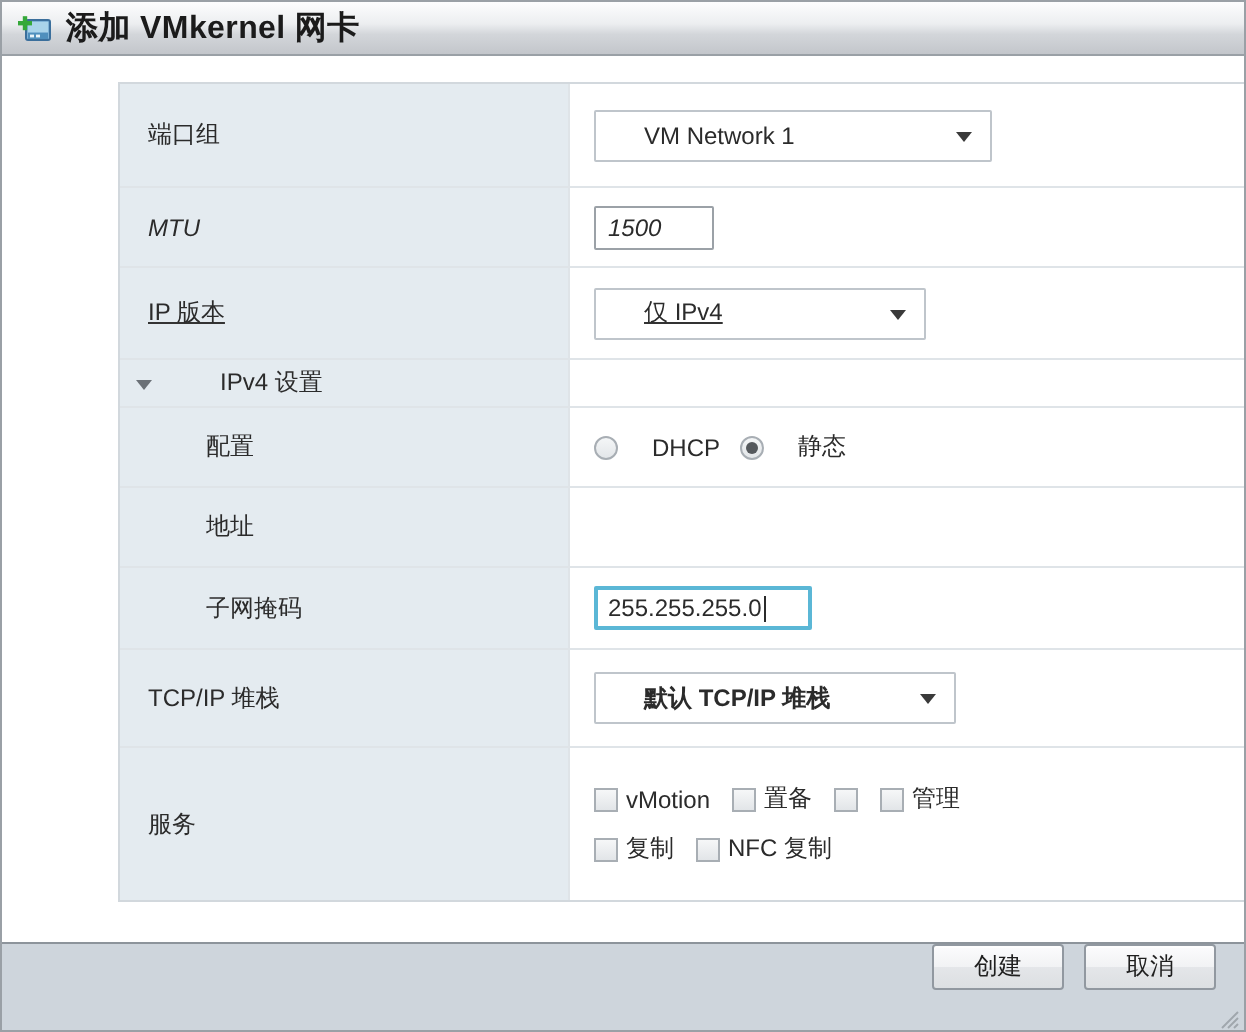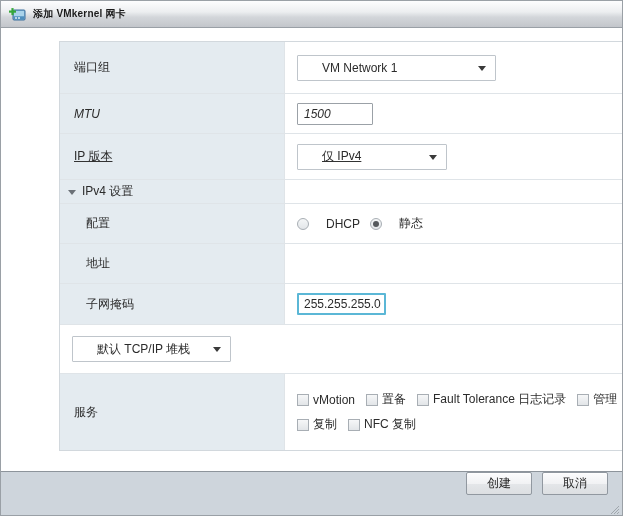--- a/index.html
+++ b/index.html
@@ -39,21 +39,21 @@
     box-sizing: border-box;
   }
   .title-icon {
     position: relative;
     width: 17px;
     height: 15px;
     margin-right: 7px;
     flex: 0 0 auto;
   }
   .title-text {
-    font-size: 10px;
+    font-size: 16px;
     font-weight: bold;
     color: #1b1b1b;
     letter-spacing: 0.2px;
     white-space: nowrap;
   }
 
   
   .dialog-body {
     flex: 1 1 auto;
     background: #ffffff;
@@ -84,21 +84,21 @@
     flex: 0 0 225px;
     background: #e4ebf0;
     border-right: 1px solid #dfe4e8;
     box-sizing: border-box;
     display: flex;
     align-items: center;
     padding: 0 10px 0 14px;
     color: #2b2b2b;
     font-size: 12px;
   }
-  .cell-label.indented { padding-left: 26px; }
+  .cell-label.indented { padding-left: 43px; }
   .cell-label.section {
     padding-left: 8px;
     align-items: center;
   }
   .cell-value {
     flex: 1 1 auto;
     background: #ffffff;
     box-sizing: border-box;
     display: flex;
     align-items: center;
@@ -116,21 +116,21 @@
   .row-portgroup   { height: 52px; }
   .row-mtu         { height: 37px; font-style: italic; }
   .row-ipver       { height: 46px; text-decoration: underline; }
   .row-section     { height: 24px; min-height: 24px; }
   .row-config      { height: 38px; }
   .row-address     { height: 40px; }
   .row-netmask     { height: 41px; }
   .row-stack       { height: 49px; }
   .row-services    { height: 77px; }
 
-  .row-section .cell-label { background: #e4ebf0; }
+  .row-section .cell-label { background: #e4ebf0; gap: 28px; }
   .row-section .cell-value { background: #ffffff; }
 
   
   .twisty {
     display: inline-block;
     width: 0; height: 0;
     border-left: 4px solid transparent;
     border-right: 4px solid transparent;
     border-top: 5px solid #6b7177;
     margin-right: 6px;
@@ -158,40 +158,40 @@
     position: absolute;
     right: 9px;
     top: 50%;
     margin-top: -2px;
     width: 0; height: 0;
     border-left: 4px solid transparent;
     border-right: 4px solid transparent;
     border-top: 5px solid #3a3a3a;
   }
   .select-portgroup { width: 199px; }
-  .select-ipver     { width: 150px; }
-  .select-stack     { width: 159px; }
+  .select-ipver     { width: 166px; }
+  .select-stack     { width: 181px; font-weight: bold; }
 
   .textbox {
     box-sizing: border-box;
     height: 22px;
     background: #ffffff;
     border: 1px solid #9ba1a7;
     border-radius: 1px;
     display: flex;
     align-items: center;
     padding: 0 6px;
     font-size: 12px;
     color: #2b2b2b;
     white-space: nowrap;
   }
-  .textbox-mtu     { width: 76px; }
+  .textbox-mtu     { width: 60px; }
   .textbox-address { width: 103px; }
   .textbox-netmask {
-    width: 89px;
+    width: 109px;
     border: 2px solid #5bb7d6;
     padding: 0 5px;
     position: relative;
   }
   .caret {
     display: inline-block;
     width: 1px;
     height: 13px;
     background: #2b2b2b;
     margin-left: 1px;
@@ -373,20 +373,21 @@
         <div class="cell-label indented">子网掩码</div>
         <div class="cell-value">
           <div class="textbox textbox-netmask">
             <span>255.255.255.0</span>
             <span class="caret"></span>
           </div>
         </div>
       </div>
 
       <div class="row row-stack">
+        <div class="cell-label">TCP/IP 堆栈</div>
         <div class="cell-value">
           <div class="select select-stack">
             <span>默认 TCP/IP 堆栈</span>
             <span class="arrow"></span>
           </div>
         </div>
       </div>
 
       <div class="row row-services">
         <div class="cell-label">服务</div>
@@ -395,21 +396,20 @@
             <label class="check-item">
               <span class="checkbox"></span>
               <span>vMotion</span>
             </label>
             <label class="check-item">
               <span class="checkbox"></span>
               <span>置备</span>
             </label>
             <label class="check-item">
               <span class="checkbox"></span>
-              <span>Fault Tolerance 日志记录</span>
             </label>
             <label class="check-item">
               <span class="checkbox"></span>
               <span>管理</span>
             </label>
           </div>
           <div class="check-row">
             <label class="check-item">
               <span class="checkbox"></span>
               <span>复制</span>

